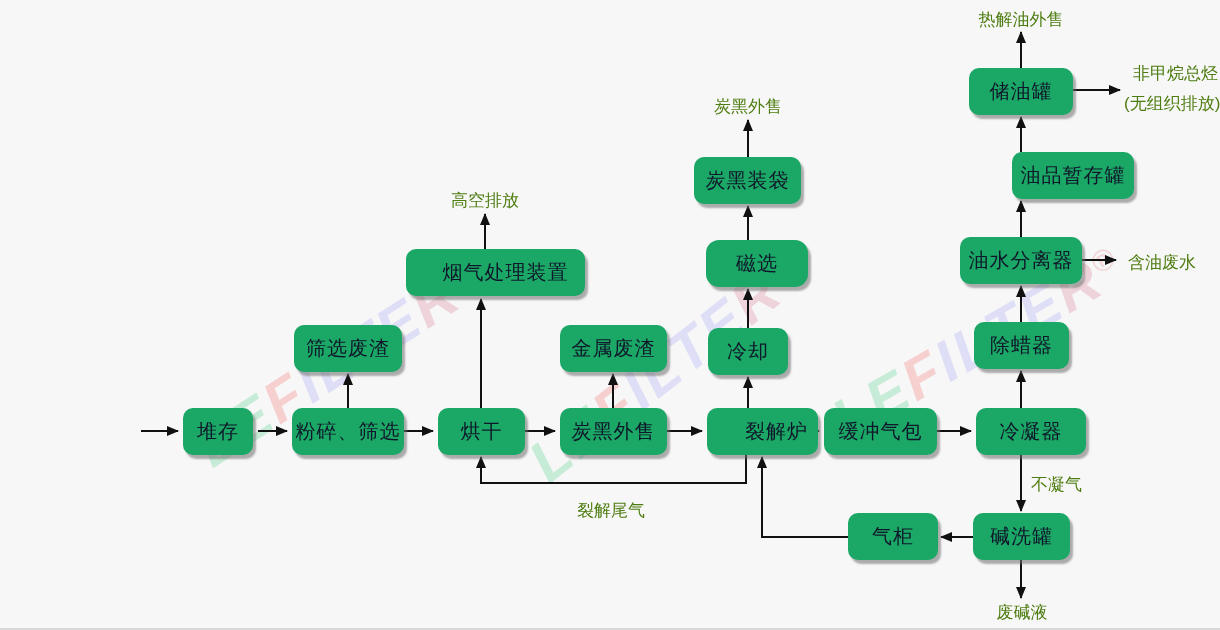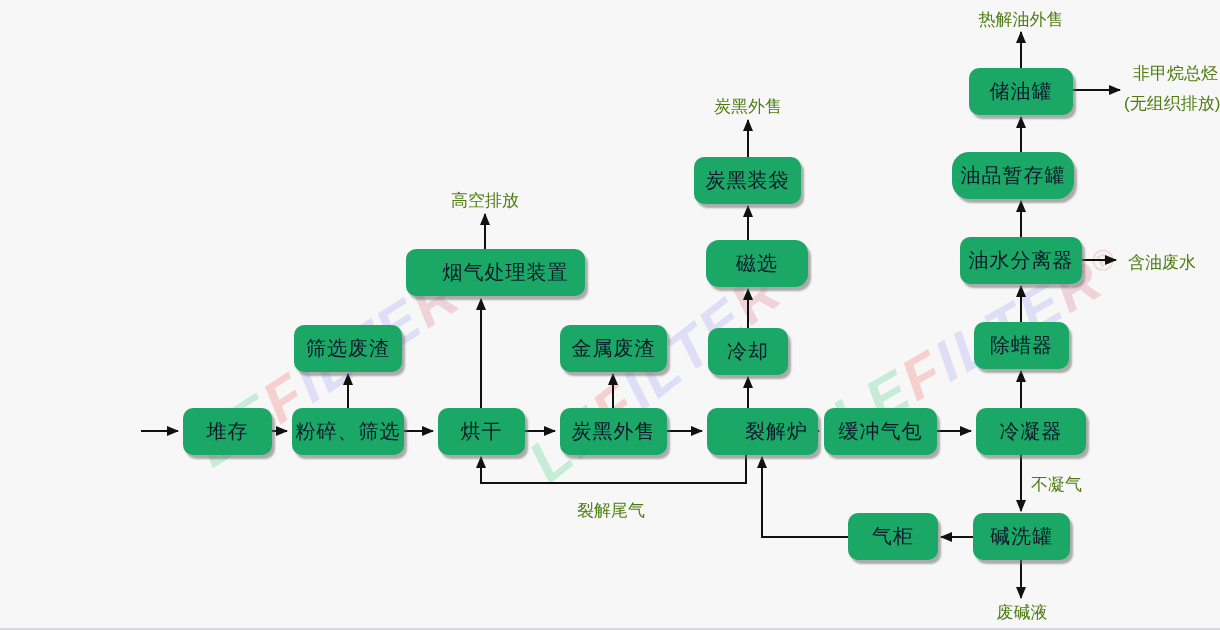--- a/index.html
+++ b/index.html
@@ -71,36 +71,36 @@
       <line x1="1021" y1="237" x2="1021" y2="201" marker-end="url(#ah)"></line>
       <line x1="1021" y1="152" x2="1021" y2="117" marker-end="url(#ah)"></line>
       <line x1="1021" y1="68" x2="1021" y2="32" marker-end="url(#ah)"></line>
       <line x1="1021" y1="455" x2="1021" y2="511" marker-end="url(#ah)"></line>
       <line x1="1021" y1="560" x2="1021" y2="598" marker-end="url(#ah)"></line>
       <polyline points="746,455 746,483 481,483 481,457" marker-end="url(#ah)"></polyline>
       <polyline points="848,537 762,537 762,457" marker-end="url(#ah)"></polyline>
     </g>
   </svg>
 
-  <div class="node" style="left:183px;top:408px;width:89px;">堆存</div>
+  <div class="node" style="left:183px;top:408px;width:70px;">堆存</div>
   <div class="node" style="left:292px;top:408px;width:112px;">粉碎、筛选</div>
   <div class="node" style="left:438px;top:408px;width:87px;">烘干</div>
   <div class="node" style="left:560px;top:408px;width:107px;">炭黑外售</div>
   <div class="node" style="left:707px;top:408px;width:83px;padding-left:28px;">裂解炉</div>
   <div class="node" style="left:824px;top:408px;width:113px;">缓冲气包</div>
   <div class="node" style="left:976px;top:408px;width:110px;">冷凝器</div>
   <div class="node" style="left:294px;top:325px;width:108px;">筛选废渣</div>
   <div class="node" style="left:406px;top:249px;width:159px;padding-left:20px;">烟气处理装置</div>
   <div class="node" style="left:560px;top:325px;width:107px;">金属废渣</div>
   <div class="node" style="left:708px;top:328px;width:80px;">冷却</div>
   <div class="node" style="left:706px;top:240px;width:102px;border-radius:13px;">磁选</div>
   <div class="node" style="left:694px;top:157px;width:107px;">炭黑装袋</div>
   <div class="node" style="left:974px;top:322px;width:95px;">除蜡器</div>
   <div class="node" style="left:960px;top:237px;width:122px;">油水分离器</div>
-  <div class="node" style="left:952px;top:152px;width:122px;border-radius:17px;">油品暂存罐</div>
+  <div class="node" style="left:1012px;top:152px;width:122px;">油品暂存罐</div>
   <div class="node" style="left:969px;top:68px;width:104px;">储油罐</div>
   <div class="node" style="left:973px;top:513px;width:97px;">碱洗罐</div>
   <div class="node" style="left:848px;top:513px;width:90px;">气柜</div>
 
   <div class="lbl center" style="left:425px;top:189px;width:120px;">高空排放</div>
   <div class="lbl center" style="left:688px;top:95px;width:120px;">炭黑外售</div>
   <div class="lbl center" style="left:946px;top:8px;width:150px;">热解油外售</div>
   <div class="lbl" style="left:1133px;top:62px;">非甲烷总烃</div>
   <div class="lbl" style="left:1124px;top:92px;">(无组织排放)</div>
   <div class="lbl" style="left:1128px;top:251px;">含油废水</div>

